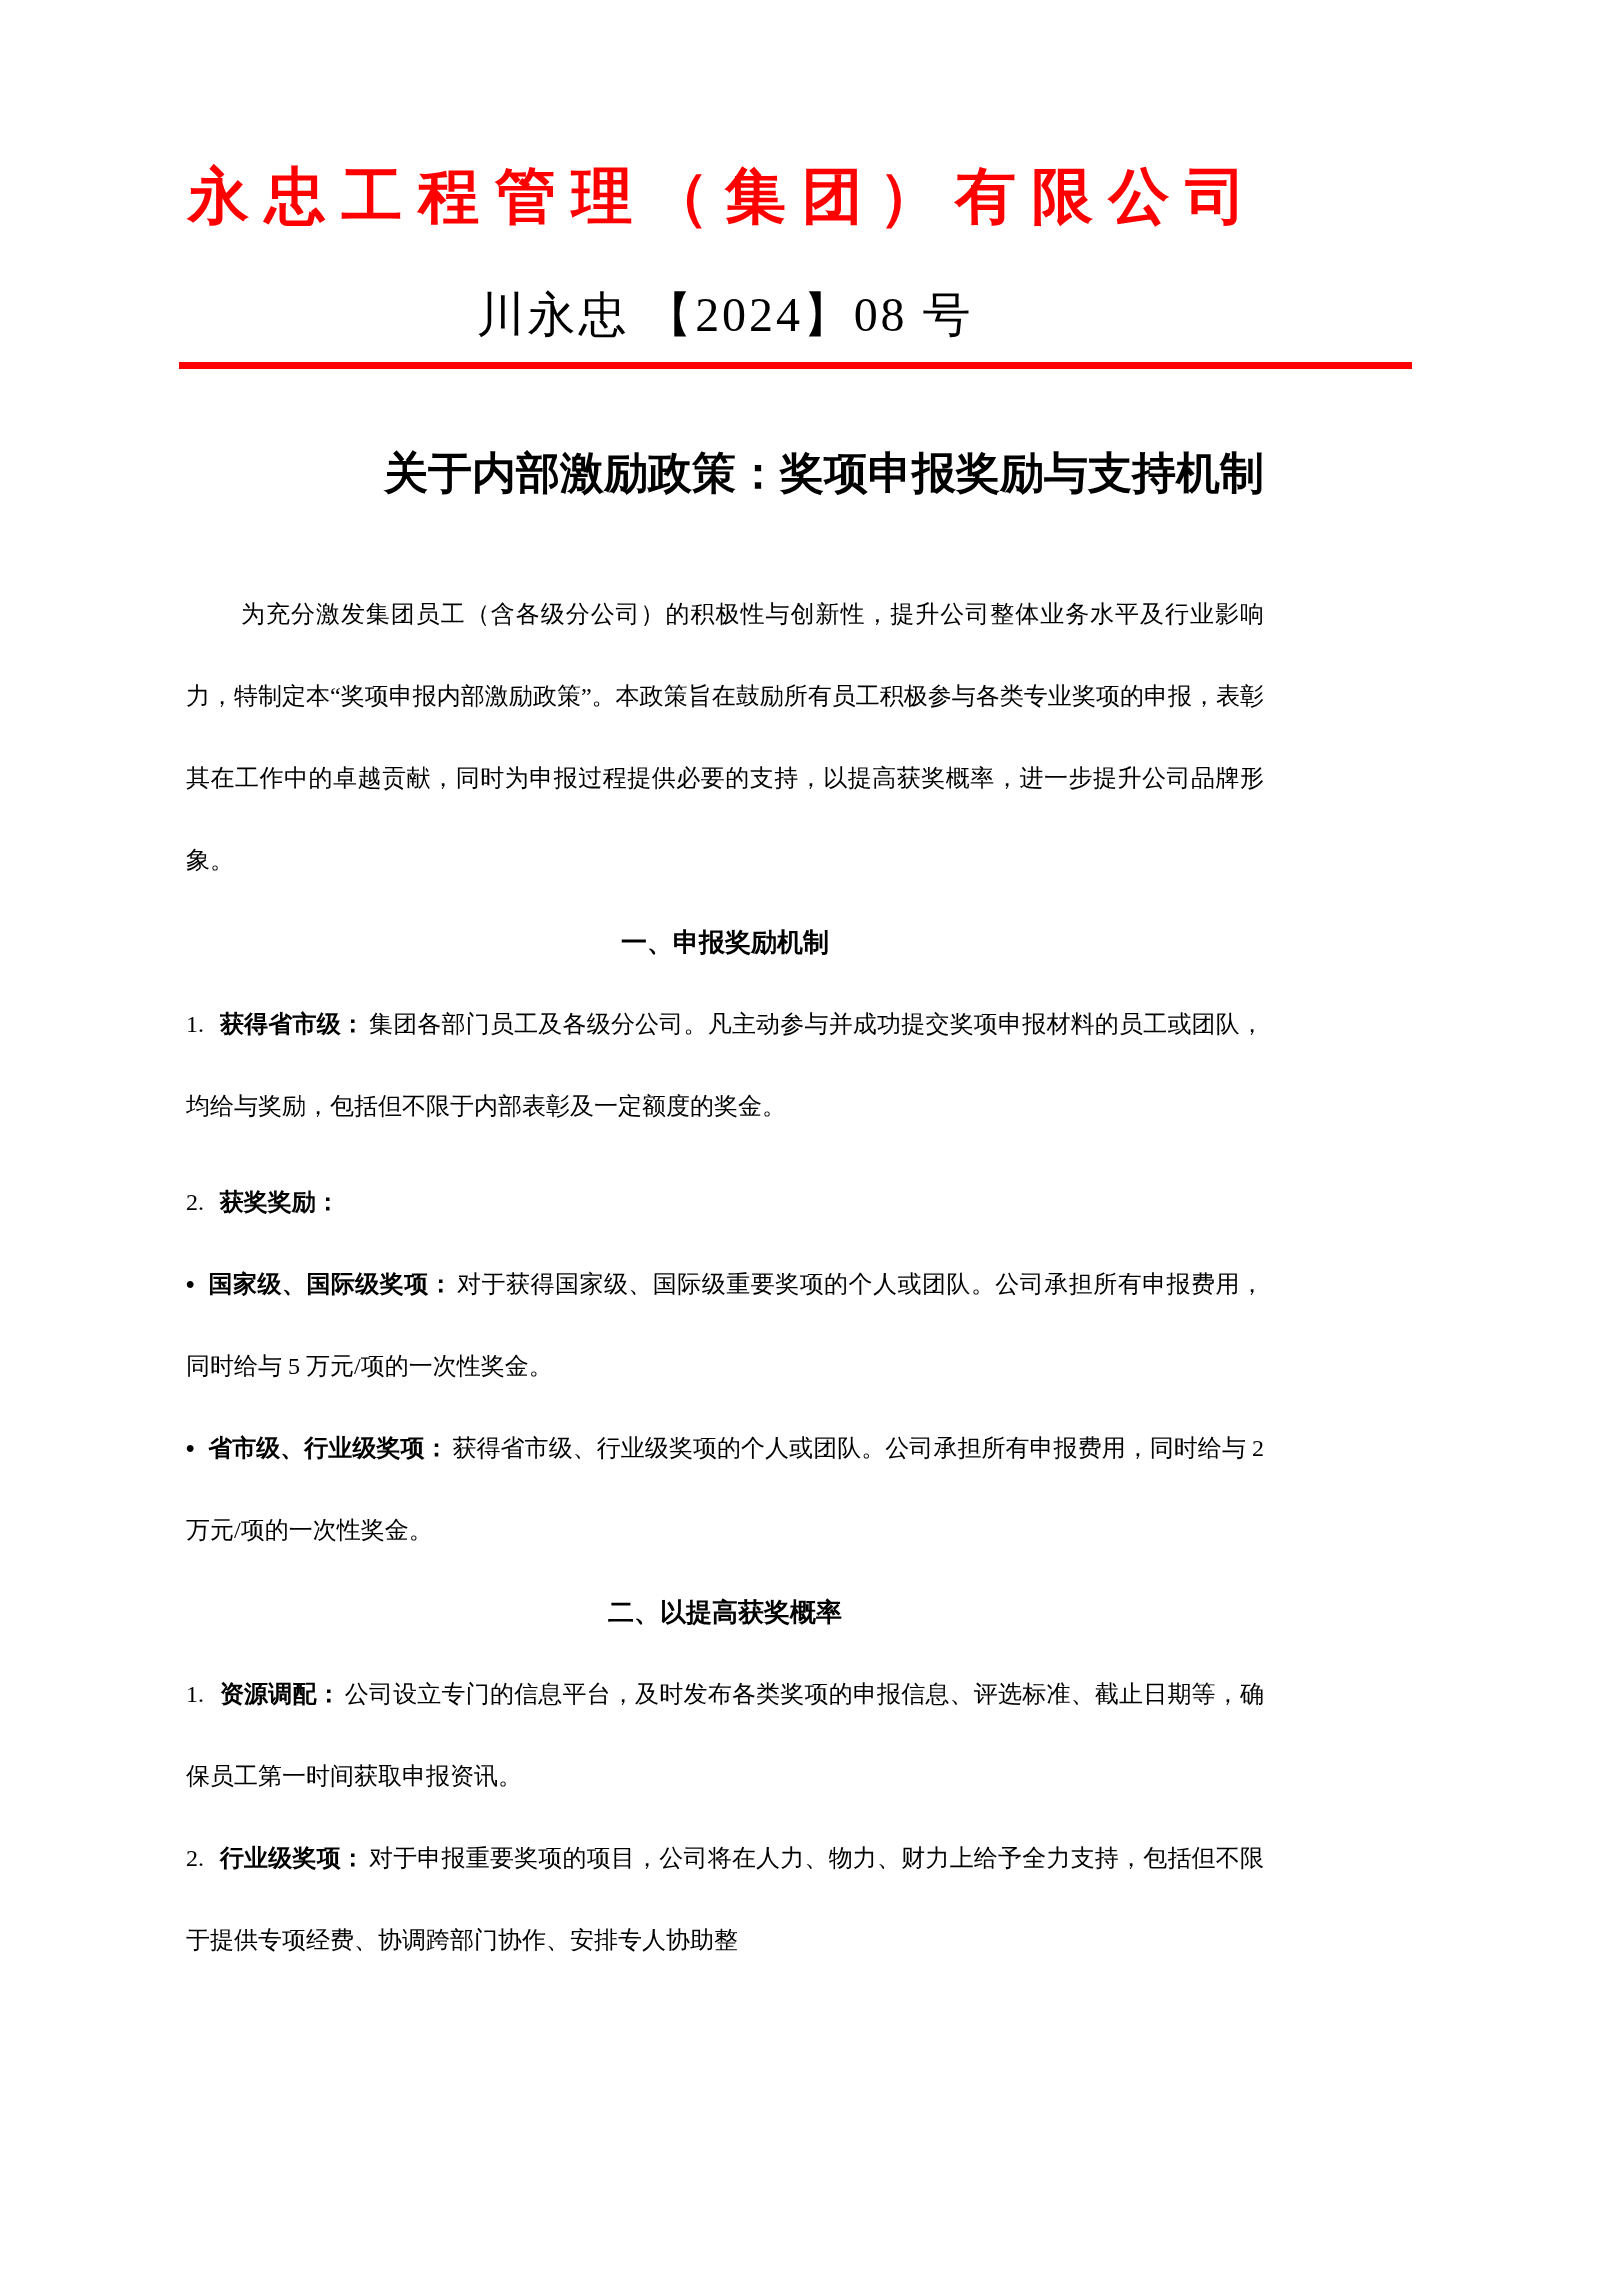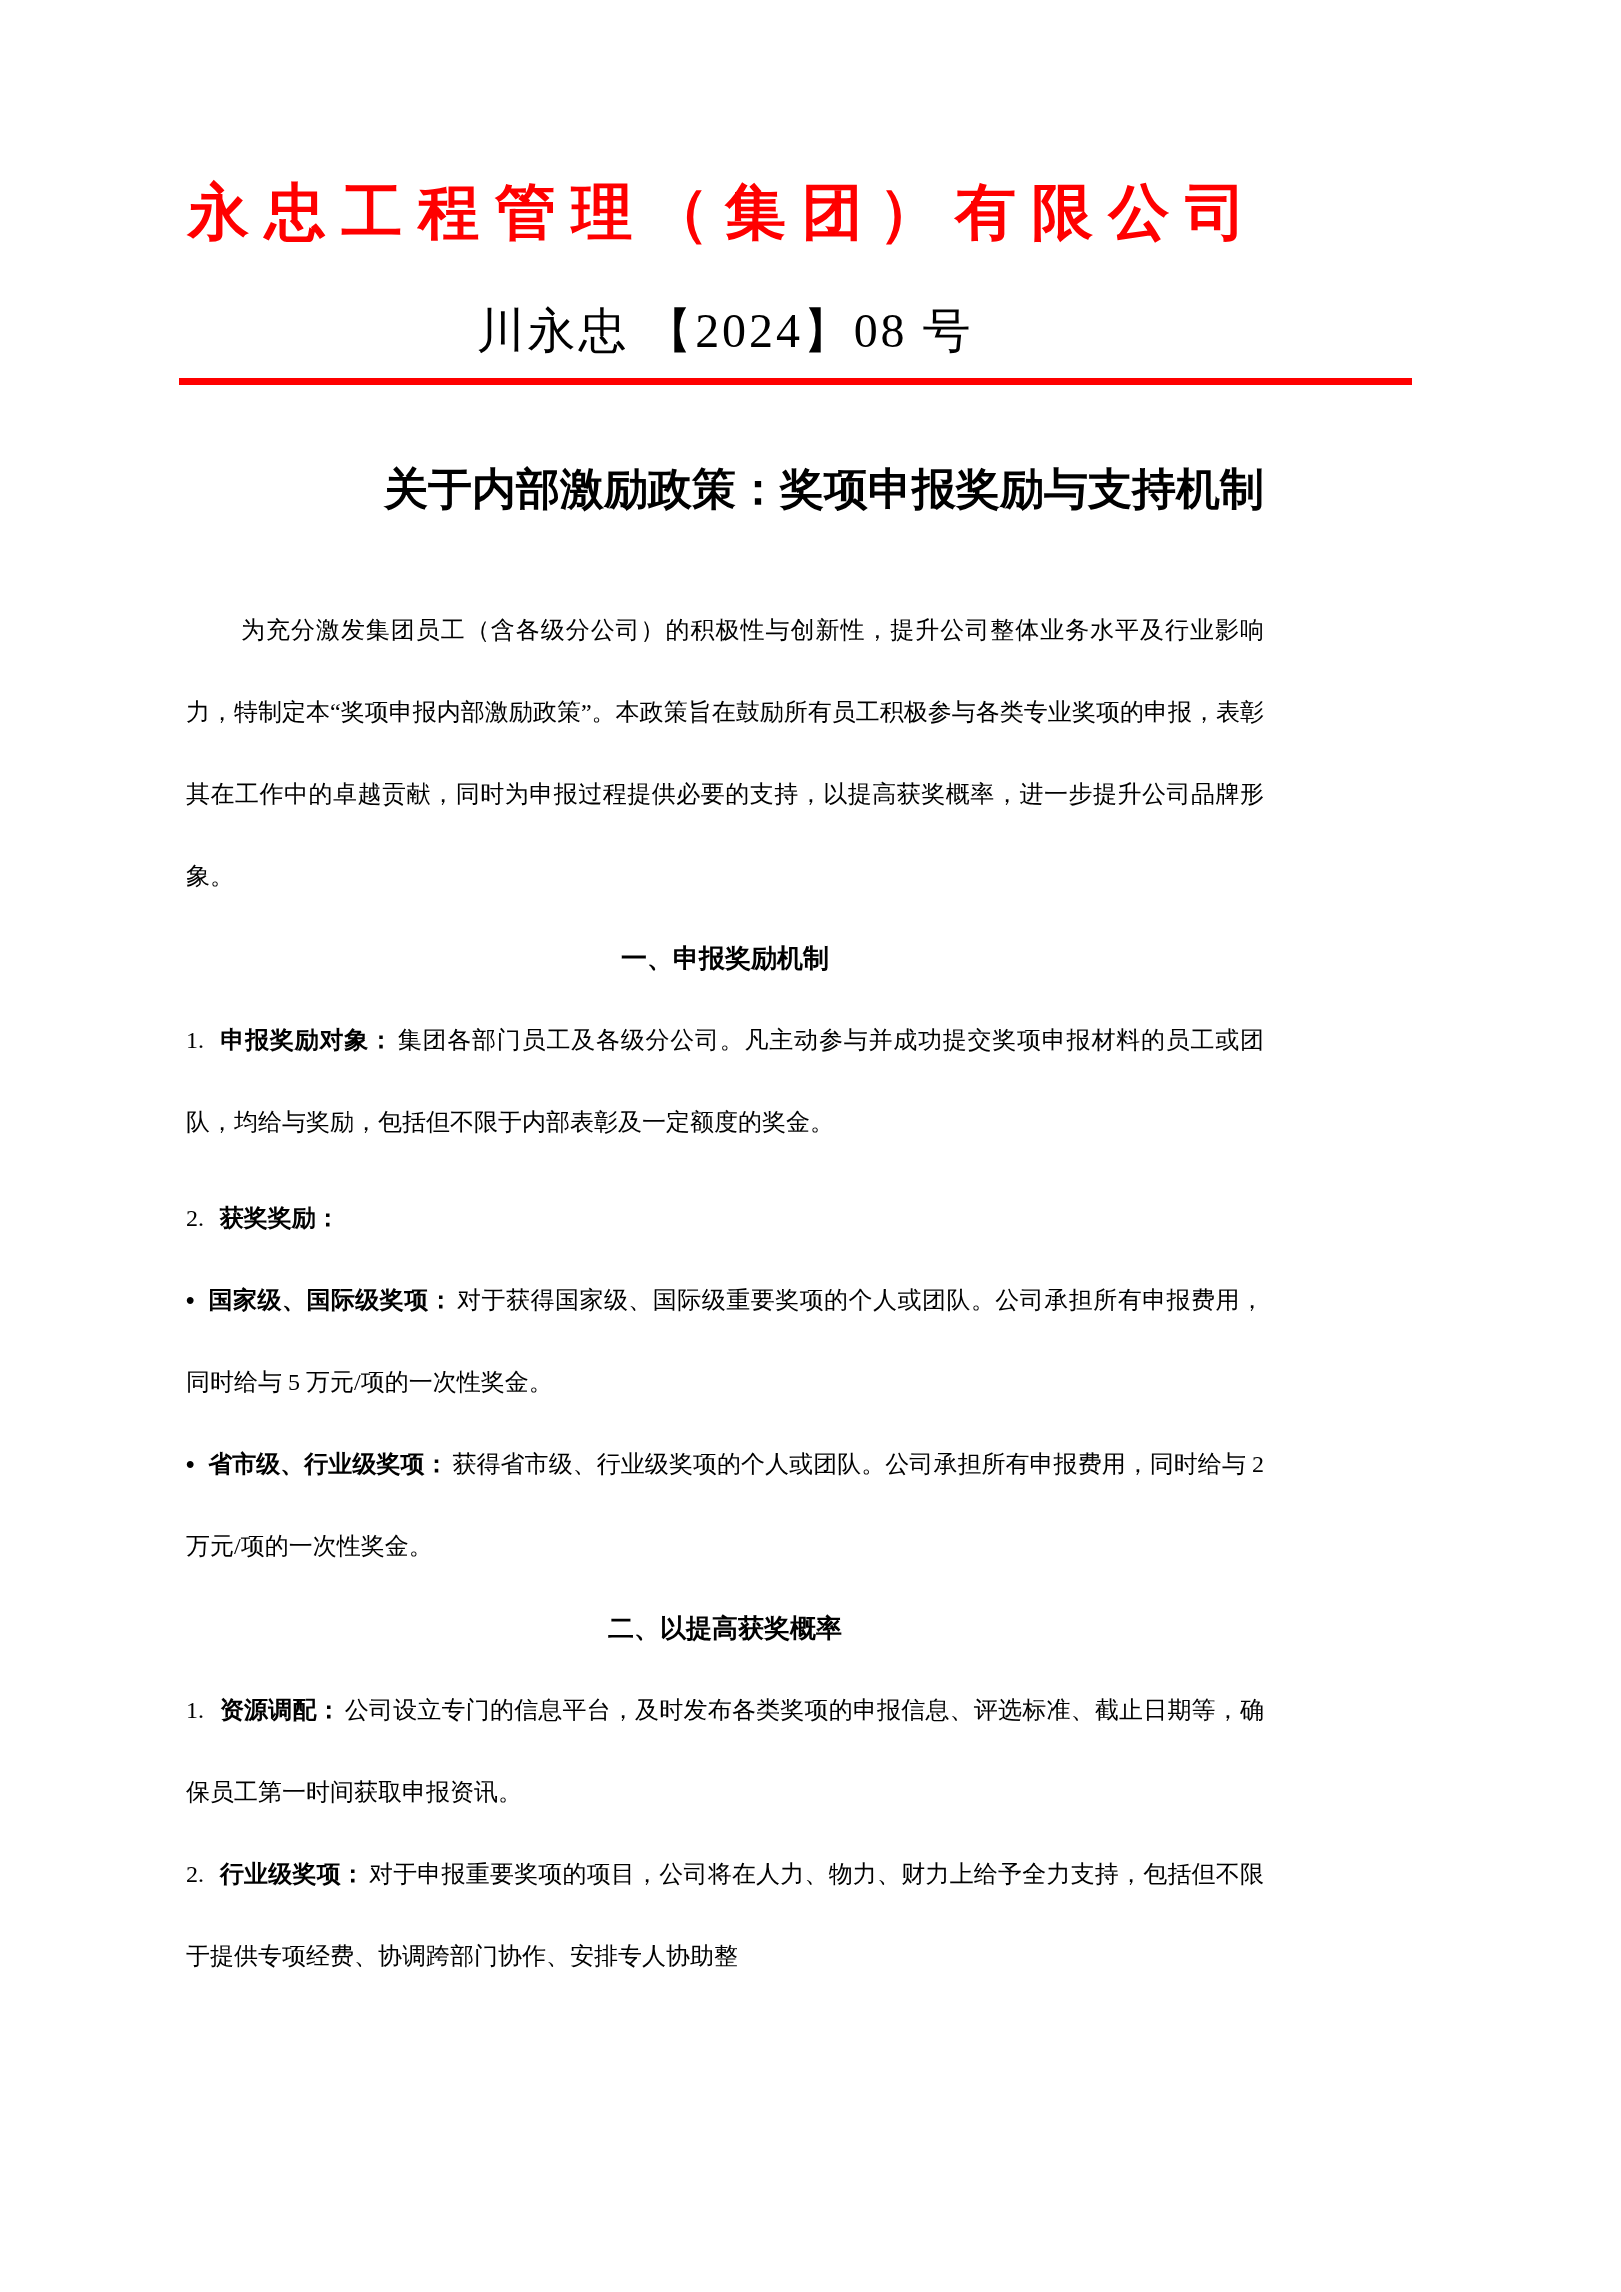--- a/index.html
+++ b/index.html
@@ -2,21 +2,21 @@
 <html><head>
 <meta charset="utf-8">
 <style>
   html, body { margin: 0; padding: 0; background: #ffffff; }
   .page {
     position: relative;
     width: 1444px;
     height: 2293px;
     background: #ffffff;
     box-sizing: border-box;
-    padding: 16px 180px 0 186px;
+    padding: 0 180px 0 186px;
     overflow: hidden;
     font-family: "Liberation Serif", serif;
     color: #000000;
   }
   .company {
     margin: 0;
     margin-top: 157px;
     text-align: center;
     font-family: "Liberation Sans", sans-serif;
     font-weight: 700;
@@ -100,21 +100,21 @@
 
   <h2 class="doc-title">关于内部激励政策：奖项申报奖励与支持机制</h2>
 
   <main class="body">
 
     <p class="para intro">为充分激发集团员工（含各级分公司）的积极性与创新性，提升公司整体业务水平及行业影响力，特制定本“奖项申报内部激励政策”。本政策旨在鼓励所有员工积极参与各类专业奖项的申报，表彰其在工作中的卓越贡献，同时为申报过程提供必要的支持，以提高获奖概率，进一步提升公司品牌形象。</p>
 
     <p class="para heading">一、申报奖励机制</p>
 
     <p class="para item">
-      <span class="marker">1.</span><span class="lead-label">申报奖励对象：</span><span>集团各部门员工及各级分公司。凡主动参与并成功提交奖项申报材料的员工或团队，均给与奖励，包括但不限于内部表彰及一定额度的奖金。</span>
+      <span class="marker">1.</span><span class="lead-label">获得省市级：</span><span>集团各部门员工及各级分公司。凡主动参与并成功提交奖项申报材料的员工或团队，均给与奖励，包括但不限于内部表彰及一定额度的奖金。</span>
     </p>
 
     <p class="para item spaced">
       <span class="marker">2.</span><span class="lead-label">获奖奖励：</span><span></span>
     </p>
 
     <p class="para bullet">
       <span class="bullet-marker">•</span><span class="lead-label">国家级、国际级奖项：</span><span>对于获得国家级、国际级重要奖项的个人或团队。公司承担所有申报费用，同时给与 5 万元/项的一次性奖金。</span>
     </p>
 

